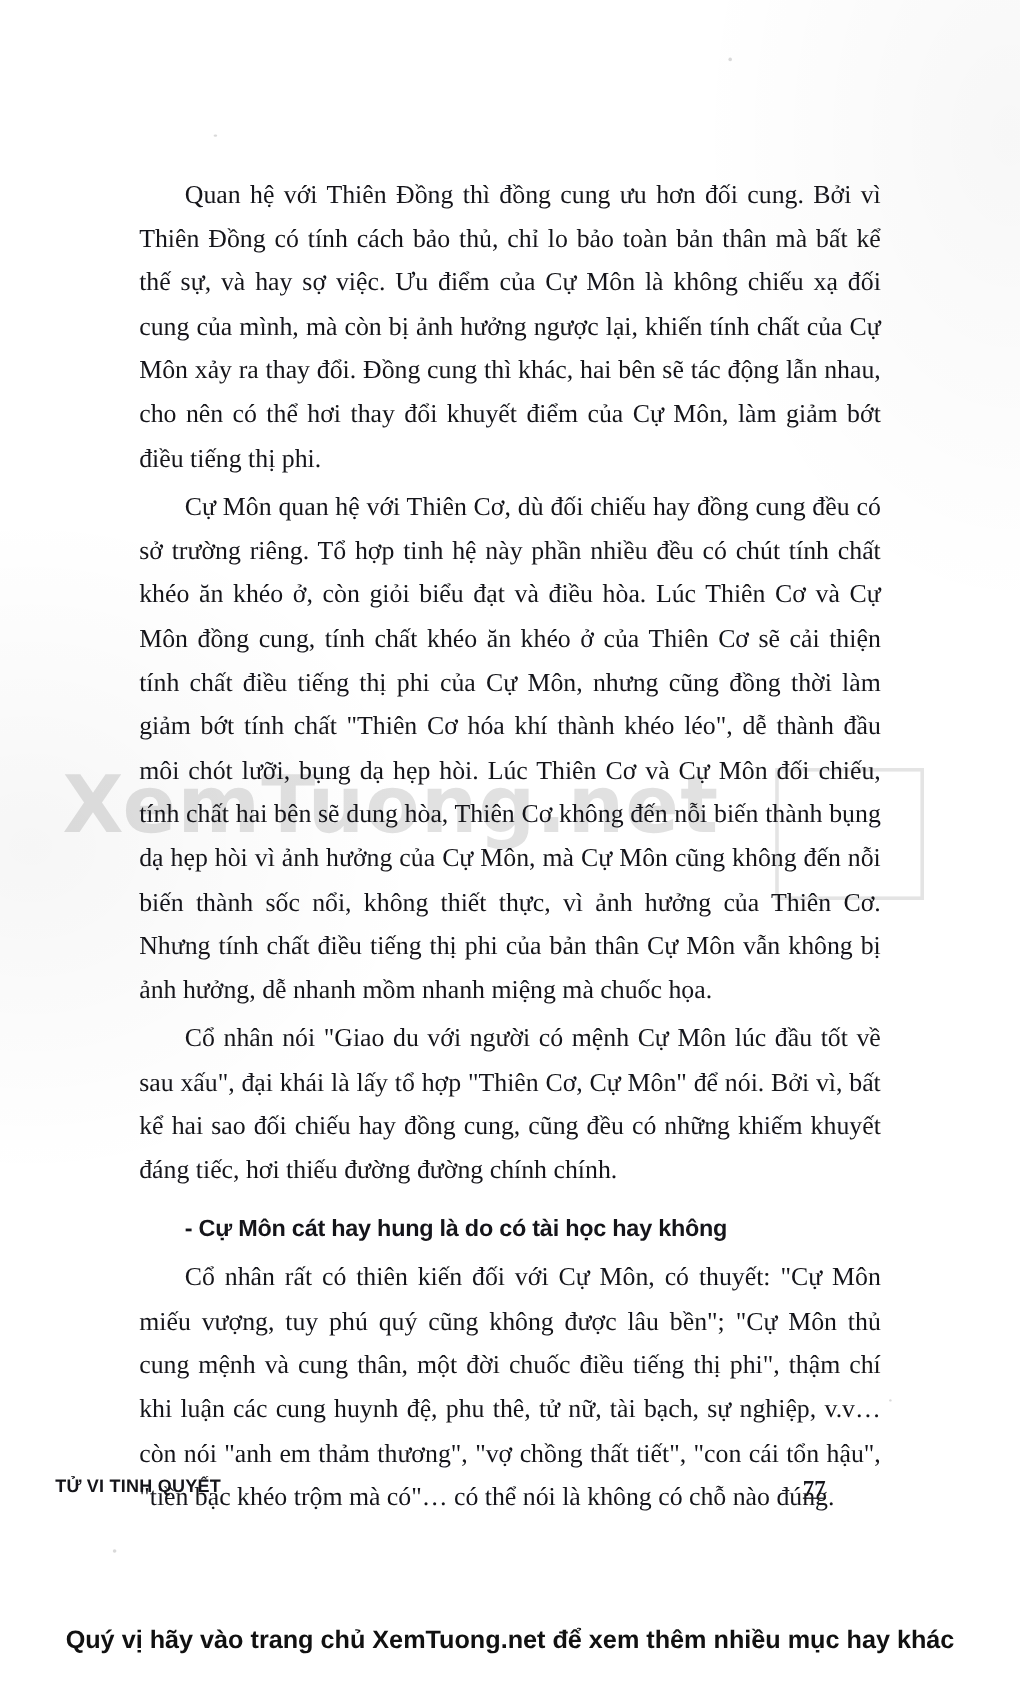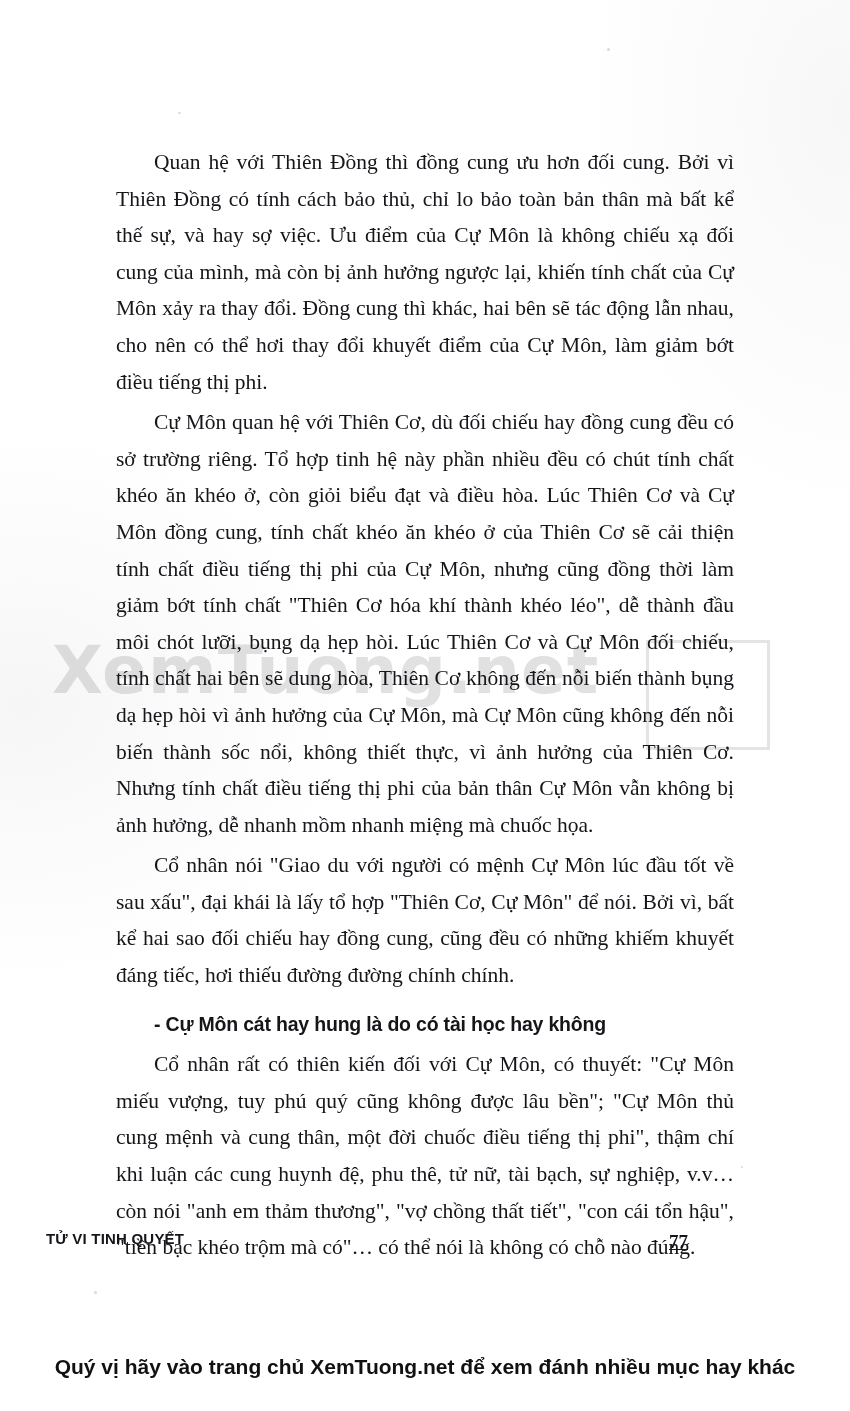--- a/index.html
+++ b/index.html
@@ -147,15 +147,15 @@
     <p>Quan hệ với Thiên Đồng thì đồng cung ưu hơn đối cung. Bởi vì Thiên Đồng có tính cách bảo thủ, chỉ lo bảo toàn bản thân mà bất kể thế sự, và hay sợ việc. Ưu điểm của Cự Môn là không chiếu xạ đối cung của mình, mà còn bị ảnh hưởng ngược lại, khiến tính chất của Cự Môn xảy ra thay đổi. Đồng cung thì khác, hai bên sẽ tác động lẫn nhau, cho nên có thể hơi thay đổi khuyết điểm của Cự Môn, làm giảm bớt điều tiếng thị phi.</p>
     <p>Cự Môn quan hệ với Thiên Cơ, dù đối chiếu hay đồng cung đều có sở trường riêng. Tổ hợp tinh hệ này phần nhiều đều có chút tính chất khéo ăn khéo ở, còn giỏi biểu đạt và điều hòa. Lúc Thiên Cơ và Cự Môn đồng cung, tính chất khéo ăn khéo ở của Thiên Cơ sẽ cải thiện tính chất điều tiếng thị phi của Cự Môn, nhưng cũng đồng thời làm giảm bớt tính chất "Thiên Cơ hóa khí thành khéo léo", dễ thành đầu môi chót lưỡi, bụng dạ hẹp hòi. Lúc Thiên Cơ và Cự Môn đối chiếu, tính chất hai bên sẽ dung hòa, Thiên Cơ không đến nỗi biến thành bụng dạ hẹp hòi vì ảnh hưởng của Cự Môn, mà Cự Môn cũng không đến nỗi biến thành sốc nổi, không thiết thực, vì ảnh hưởng của Thiên Cơ. Nhưng tính chất điều tiếng thị phi của bản thân Cự Môn vẫn không bị ảnh hưởng, dễ nhanh mồm nhanh miệng mà chuốc họa.</p>
     <p>Cổ nhân nói "Giao du với người có mệnh Cự Môn lúc đầu tốt về sau xấu", đại khái là lấy tổ hợp "Thiên Cơ, Cự Môn" để nói. Bởi vì, bất kể hai sao đối chiếu hay đồng cung, cũng đều có những khiếm khuyết đáng tiếc, hơi thiếu đường đường chính chính.</p>
     <p class="section-head">- Cự Môn cát hay hung là do có tài học hay không</p>
     <p>Cổ nhân rất có thiên kiến đối với Cự Môn, có thuyết: "Cự Môn miếu vượng, tuy phú quý cũng không được lâu bền"; "Cự Môn thủ cung mệnh và cung thân, một đời chuốc điều tiếng thị phi", thậm chí khi luận các cung huynh đệ, phu thê, tử nữ, tài bạch, sự nghiệp, v.v…còn nói "anh em thảm thương", "vợ chồng thất tiết", "con cái tổn hậu", "tiền bạc khéo trộm mà có"… có thể nói là không có chỗ nào đúng.</p>
   </div>
 
   <div class="footer-left">TỬ VI TINH QUYẾT</div>
   <div class="footer-page">77</div>
 
-  <div class="banner">Quý vị hãy vào trang chủ XemTuong.net để xem đánh nhiều mục hay khác</div>
+  <div class="banner">Quý vị hãy vào trang chủ XemTuong.net để xem thêm nhiều mục hay khác</div>
 
 </div>
 
 </body></html>

